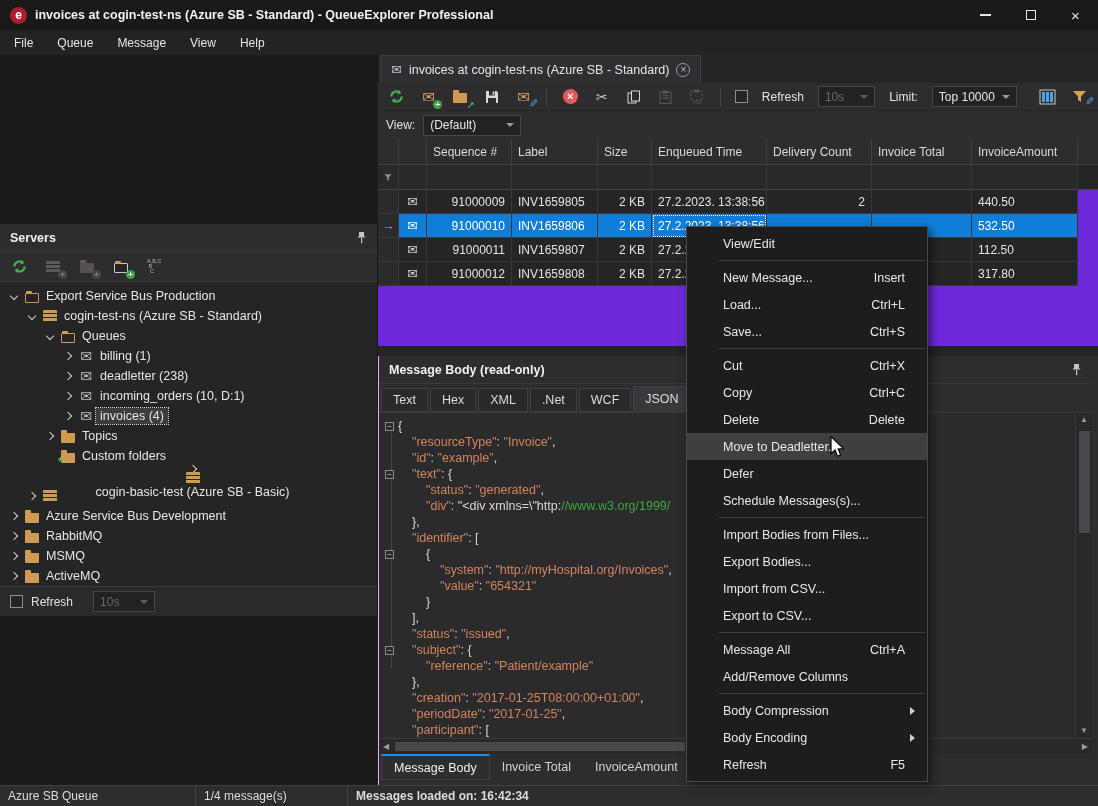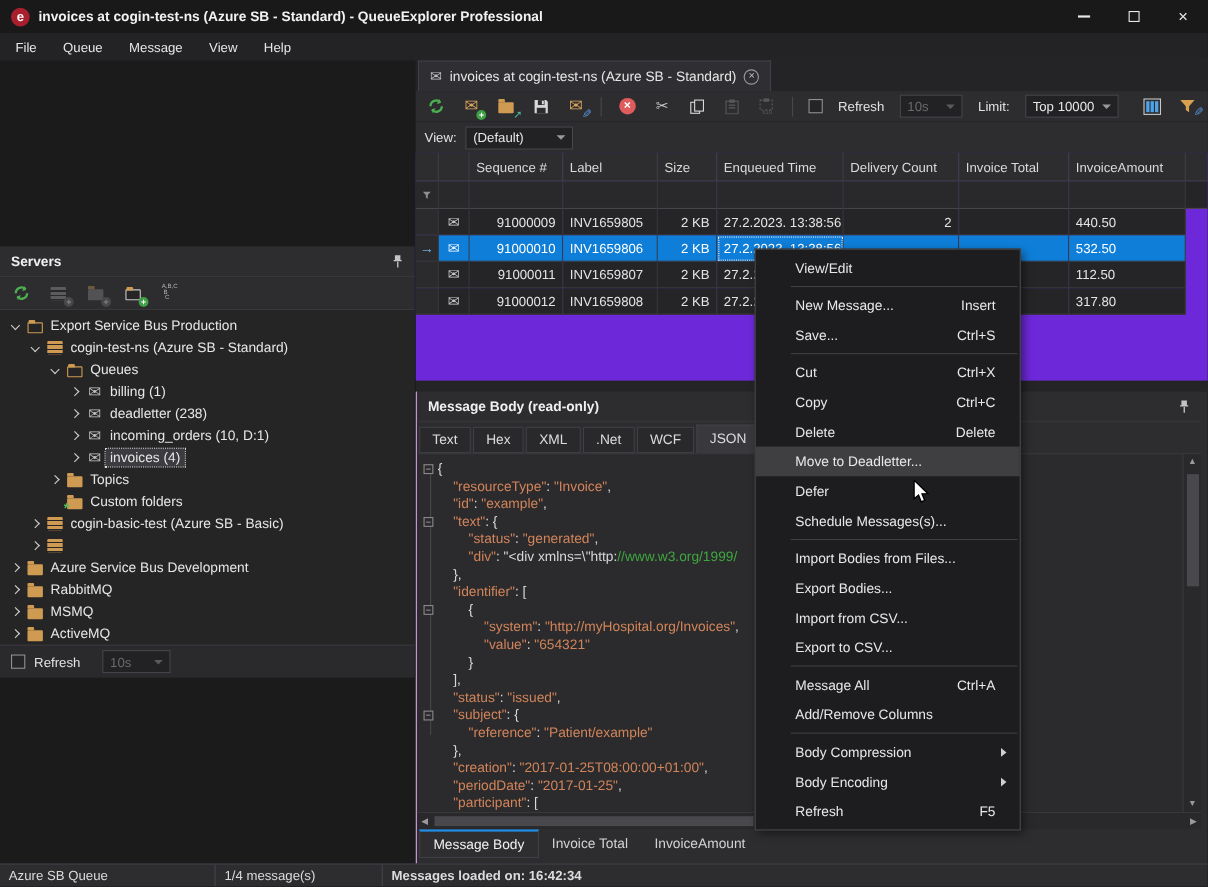--- a/index.html
+++ b/index.html
@@ -280,21 +280,21 @@
             <span class="chevbox">
               <span class="chev none"></span>
             </span>
             <span class="ticon">
               <span class="ifolder">
                 <span class="star">*</span>
               </span>
             </span>
             <span class="tlabel">Custom folders</span>
           </div>
-          <div class="titem" style="padding-left: 24px;">
+          <div class="titem" style="padding-left: 8px; flex-direction: column;">
             <span class="chevbox">
               <span class="chev r"></span>
             </span>
             <span class="ticon">
               <span class="iserver"></span>
             </span>
             <span class="tlabel">cogin-basic-test (Azure SB - Basic)</span>
           </div>
           <div class="titem" style="padding-left: 24px;">
             <span class="chevbox">
@@ -614,20 +614,24 @@
   <div class="ctxmenu" id="ctxmenu">
       <div class="mitem">
         <span>View/Edit</span>
       </div>
       <div class="msep"></div>
       <div class="mitem">
         <span>New Message...</span>
         <span class="msc">Insert</span>
       </div>
       <div class="mitem">
+        <span>Load...</span>
+        <span class="msc">Ctrl+L</span>
+      </div>
+      <div class="mitem">
         <span>Save...</span>
         <span class="msc">Ctrl+S</span>
       </div>
       <div class="msep"></div>
       <div class="mitem">
         <span>Cut</span>
         <span class="msc">Ctrl+X</span>
       </div>
       <div class="mitem">
         <span>Copy</span>

